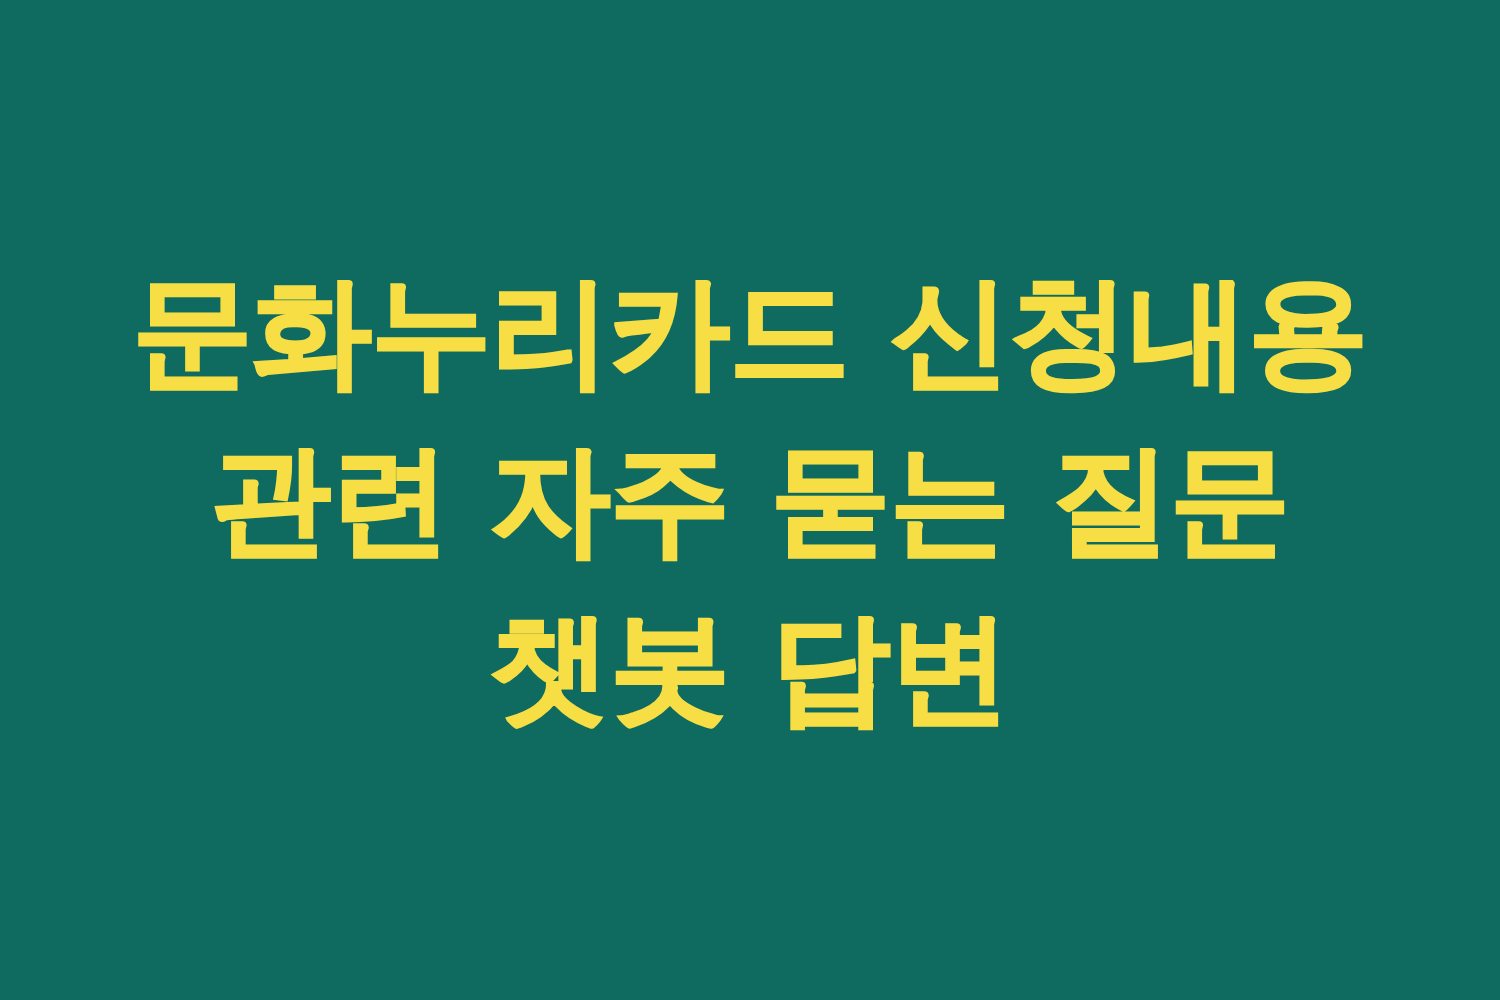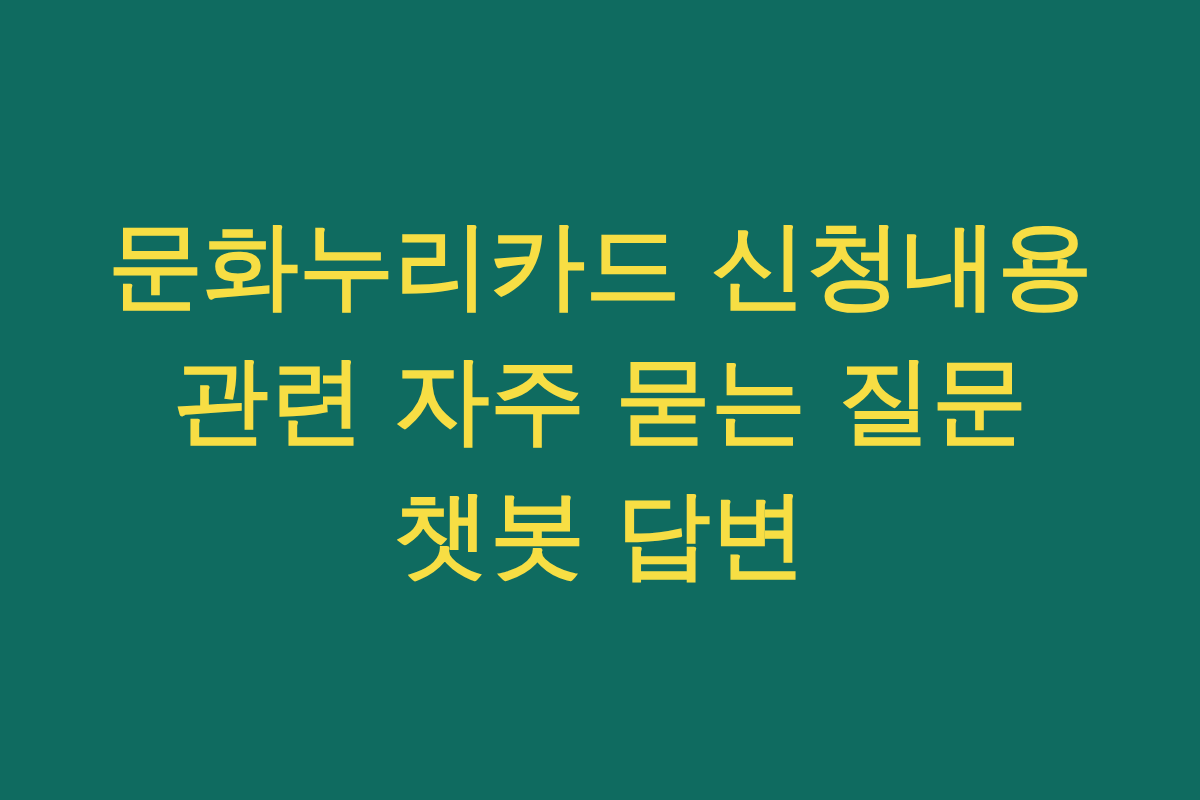--- a/index.html
+++ b/index.html
@@ -32,21 +32,21 @@
     width: 100%;
     max-width: 1008px;
     text-align: center;
   }
 
   .title-text {
     margin: 0;
     color: #f7de44;
     font-family: "DejaVu Sans", "Liberation Sans", sans-serif;
     font-size: 96px;
-    font-weight: 400;
+    font-weight: 700;
     line-height: 1.40;
     letter-spacing: -0.005em;
     word-break: keep-all;
     overflow-wrap: break-word;
     
     paint-order: stroke fill;
     -webkit-text-stroke: 2px #f7de44;
     text-rendering: optimizeLegibility;
   }
 </style>

